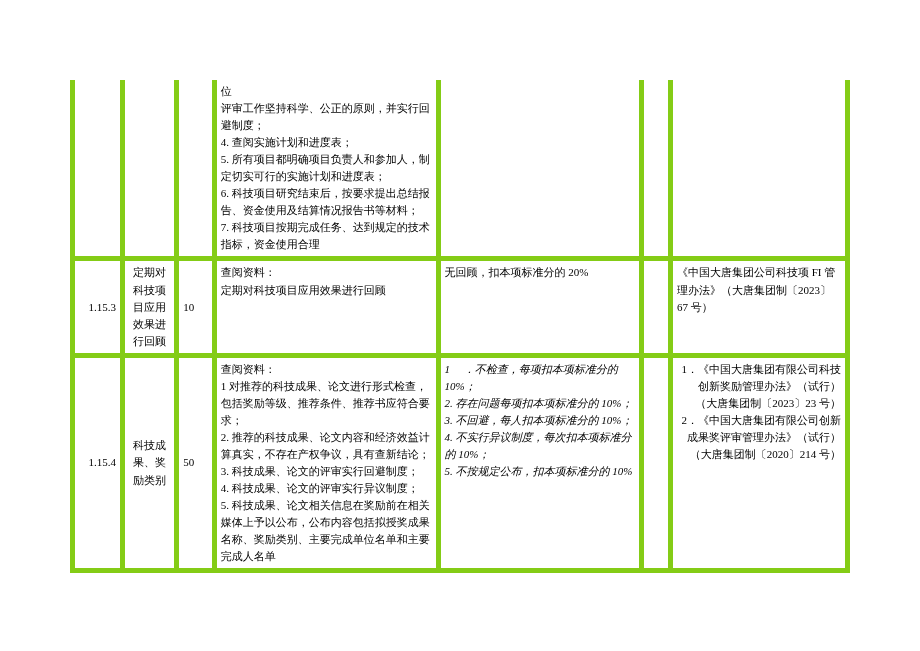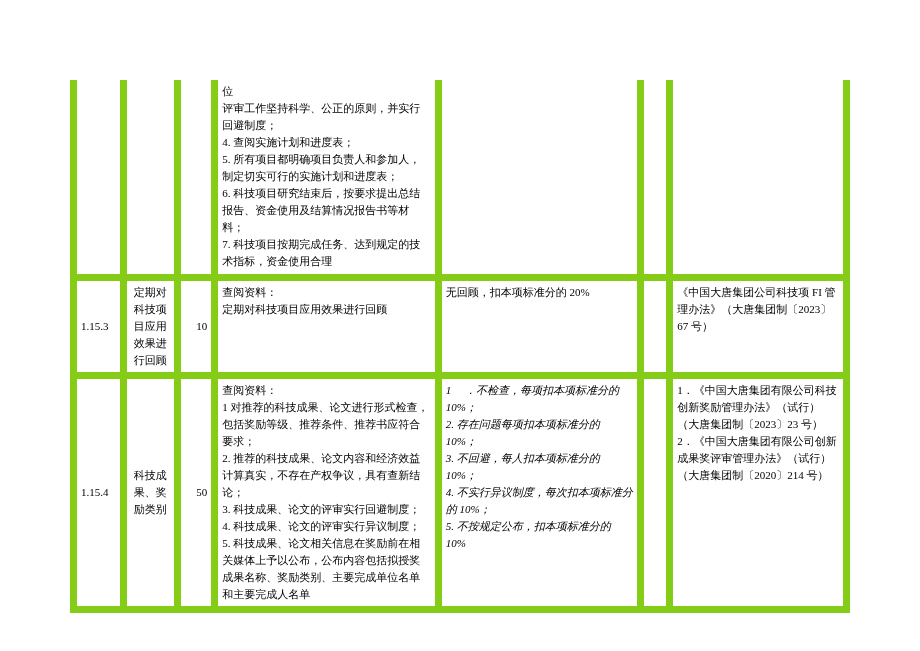--- a/index.html
+++ b/index.html
@@ -13,28 +13,28 @@
     height: 651px;
     padding: 80px 70px 40px 70px;
     line-height: 1.55;
   }
   table {
     border-collapse: collapse;
     width: 100%;
     table-layout: fixed;
   }
   td {
-    border: 7px solid #84cc16;
+    border: 5px solid #84cc16;
     padding: 3px 4px;
     vertical-align: top;
     word-break: break-word;
   }
-  .c-num   { width: 48px; text-align: left; vertical-align: middle; }
+  .c-num   { width: 48px; text-align: right; vertical-align: middle; }
   .c-name  { width: 52px; text-align: center; vertical-align: middle; }
-  .c-score { width: 36px; text-align: right; vertical-align: middle; }
+  .c-score { width: 36px; text-align: left; vertical-align: middle; }
   .c-chk   { width: 215px; }
   .c-deduct{ width: 195px; }
   .c-blank { width: 28px; }
   .c-ref   { width: 170px; }
   .no-tb   { border-top: none; }
 </style>
 </head>
 <body>
 
 <table>
@@ -74,17 +74,17 @@
 2. 推荐的科技成果、论文内容和经济效益计算真实，不存在产权争议，具有查新结论；
 3. 科技成果、论文的评审实行回避制度；
 4. 科技成果、论文的评审实行异议制度；
 5. 科技成果、论文相关信息在奖励前在相关媒体上予以公布，公布内容包括拟授奖成果名称、奖励类别、主要完成单位名单和主要完成人名单</td>
     <td class="c-deduct" style="white-space:pre-line;font-style:italic;">1 　．不检查，每项扣本项标准分的 10%；
 2. 存在问题每项扣本项标准分的 10%；
 3. 不回避，每人扣本项标准分的 10%；
 4. 不实行异议制度，每次扣本项标准分的 10%；
 5. 不按规定公布，扣本项标准分的 10%</td>
     <td class="c-blank"></td>
-    <td class="c-ref" style="white-space:pre-line;">1．《中国大唐集团有限公司科技创新奖励管理办法》（试行）（大唐集团制〔2023〕23 号）
+    <td class="c-ref" style="white-space:pre-line;text-align:right;">1．《中国大唐集团有限公司科技创新奖励管理办法》（试行）（大唐集团制〔2023〕23 号）
 2．《中国大唐集团有限公司创新成果奖评审管理办法》（试行）（大唐集团制〔2020〕214 号）</td>
   </tr>
 </tbody>
   </table>
 
 </body></html>

